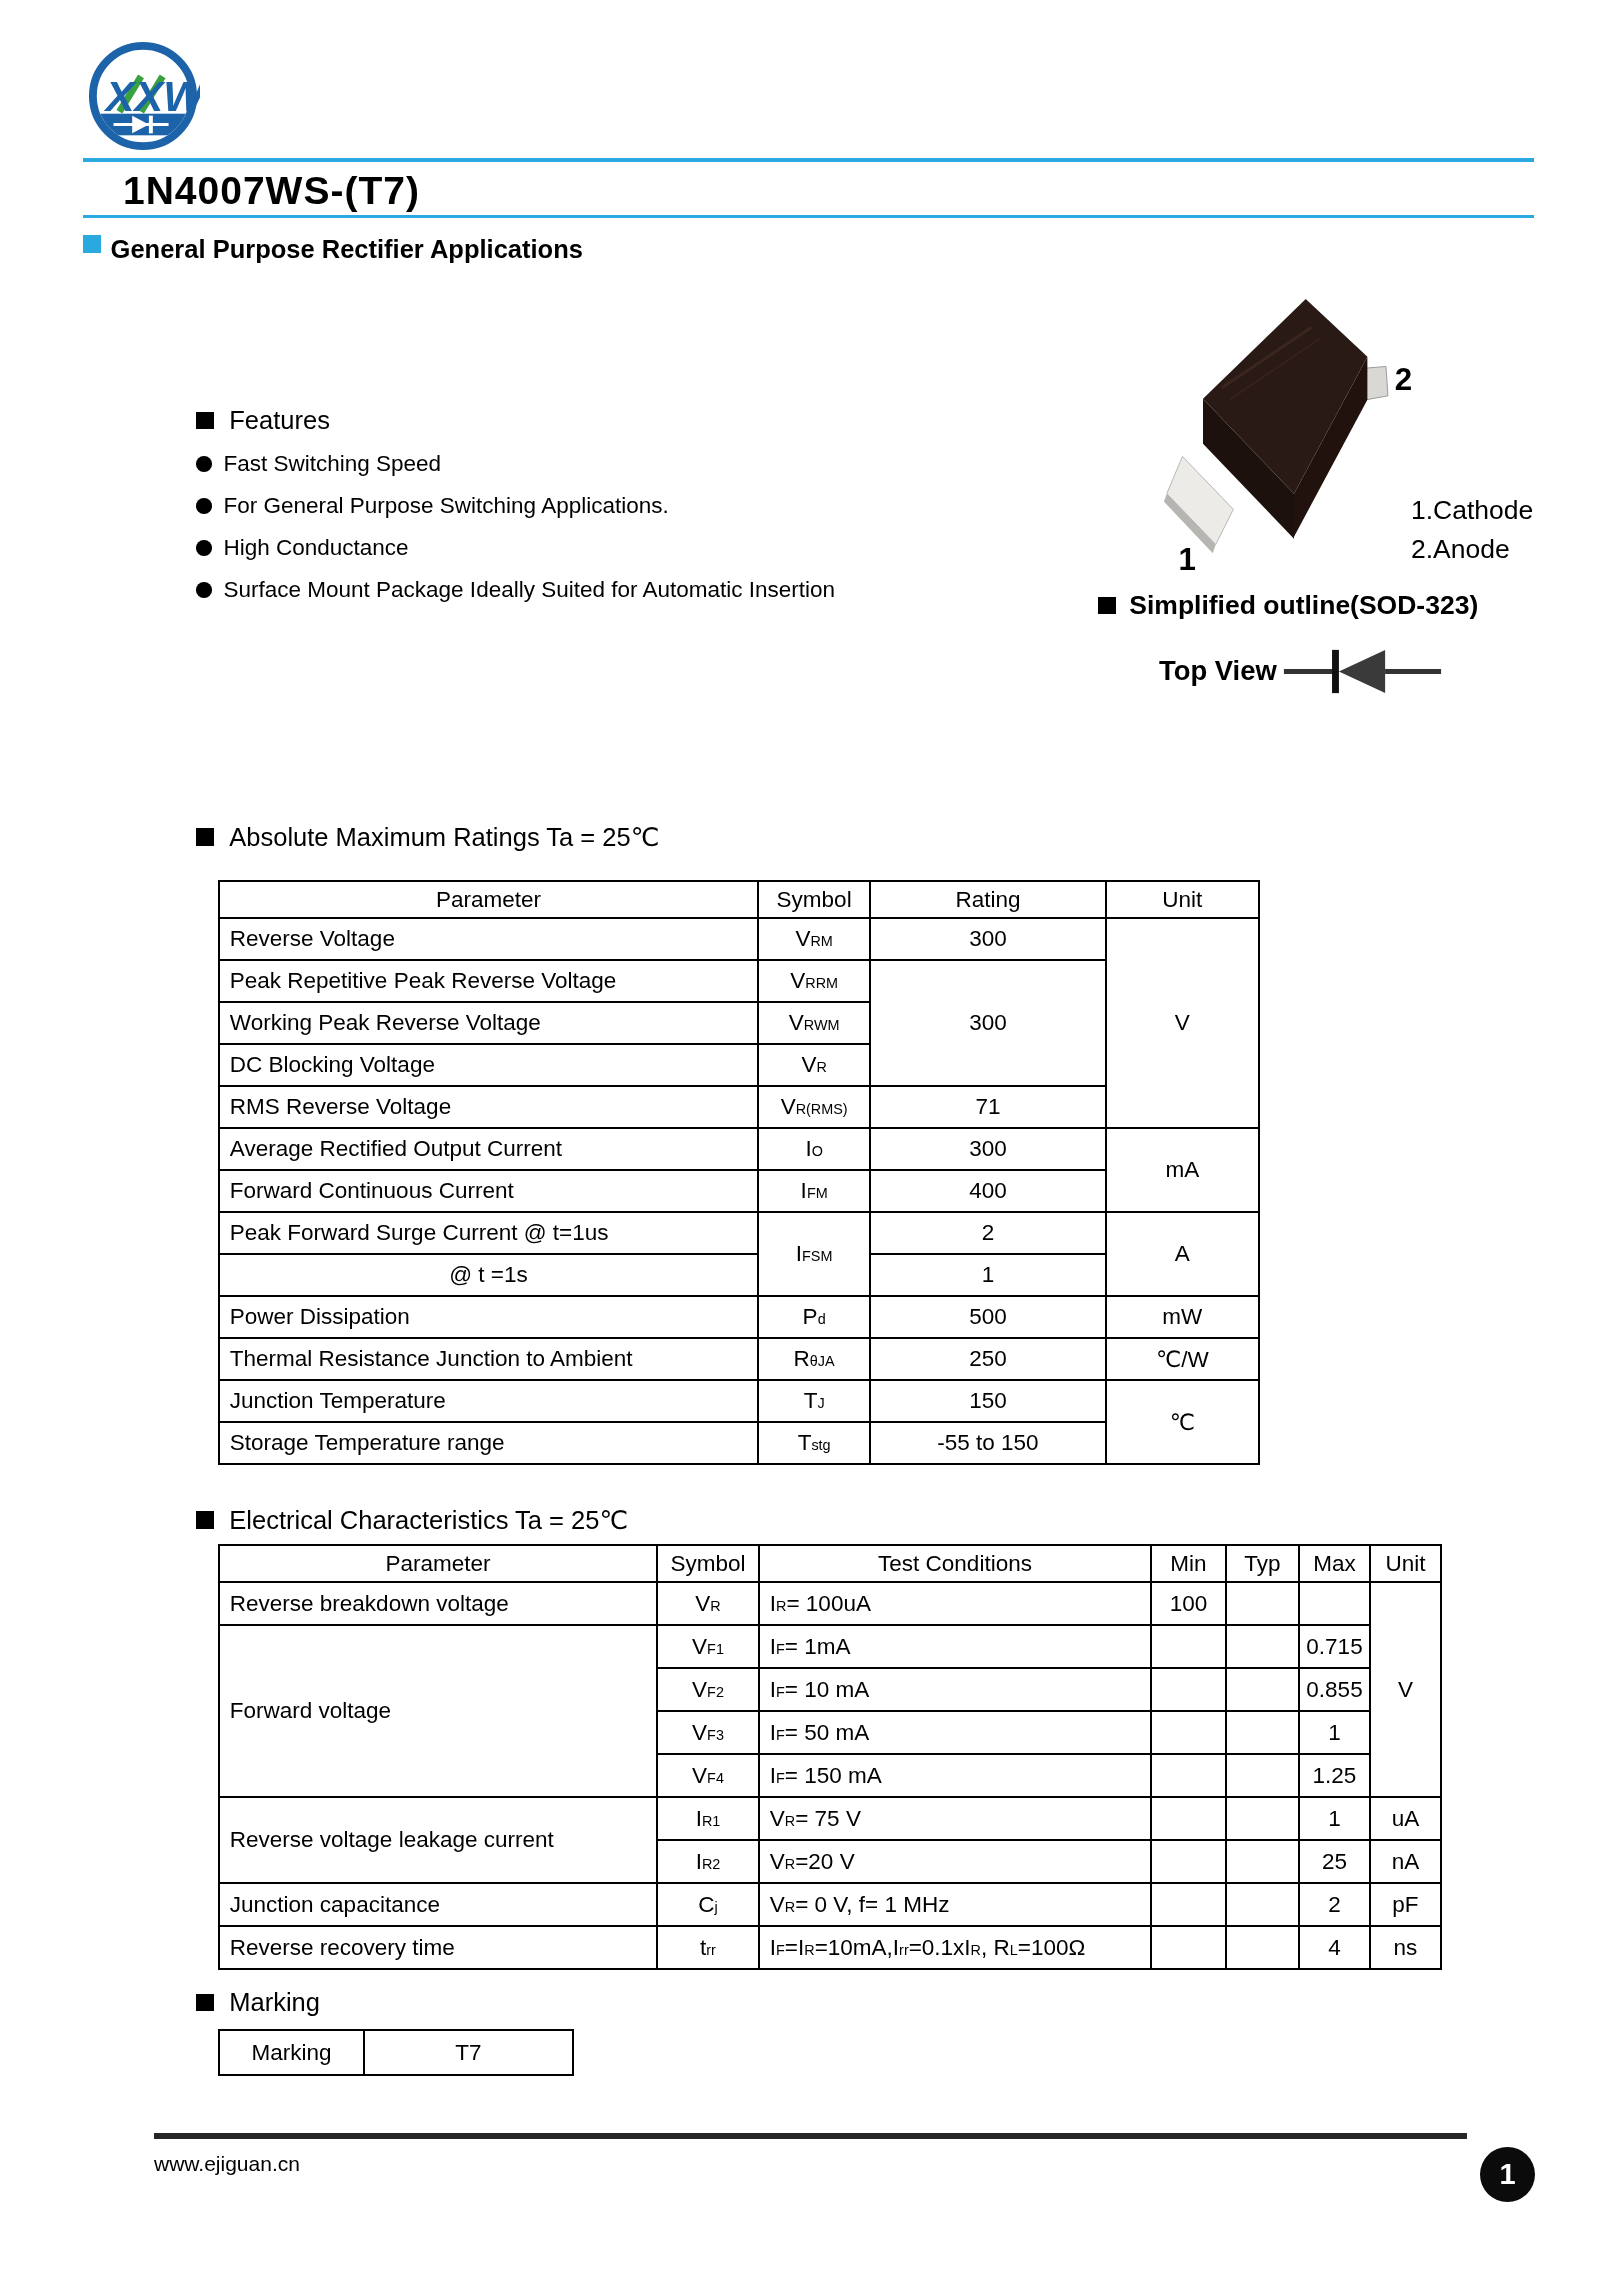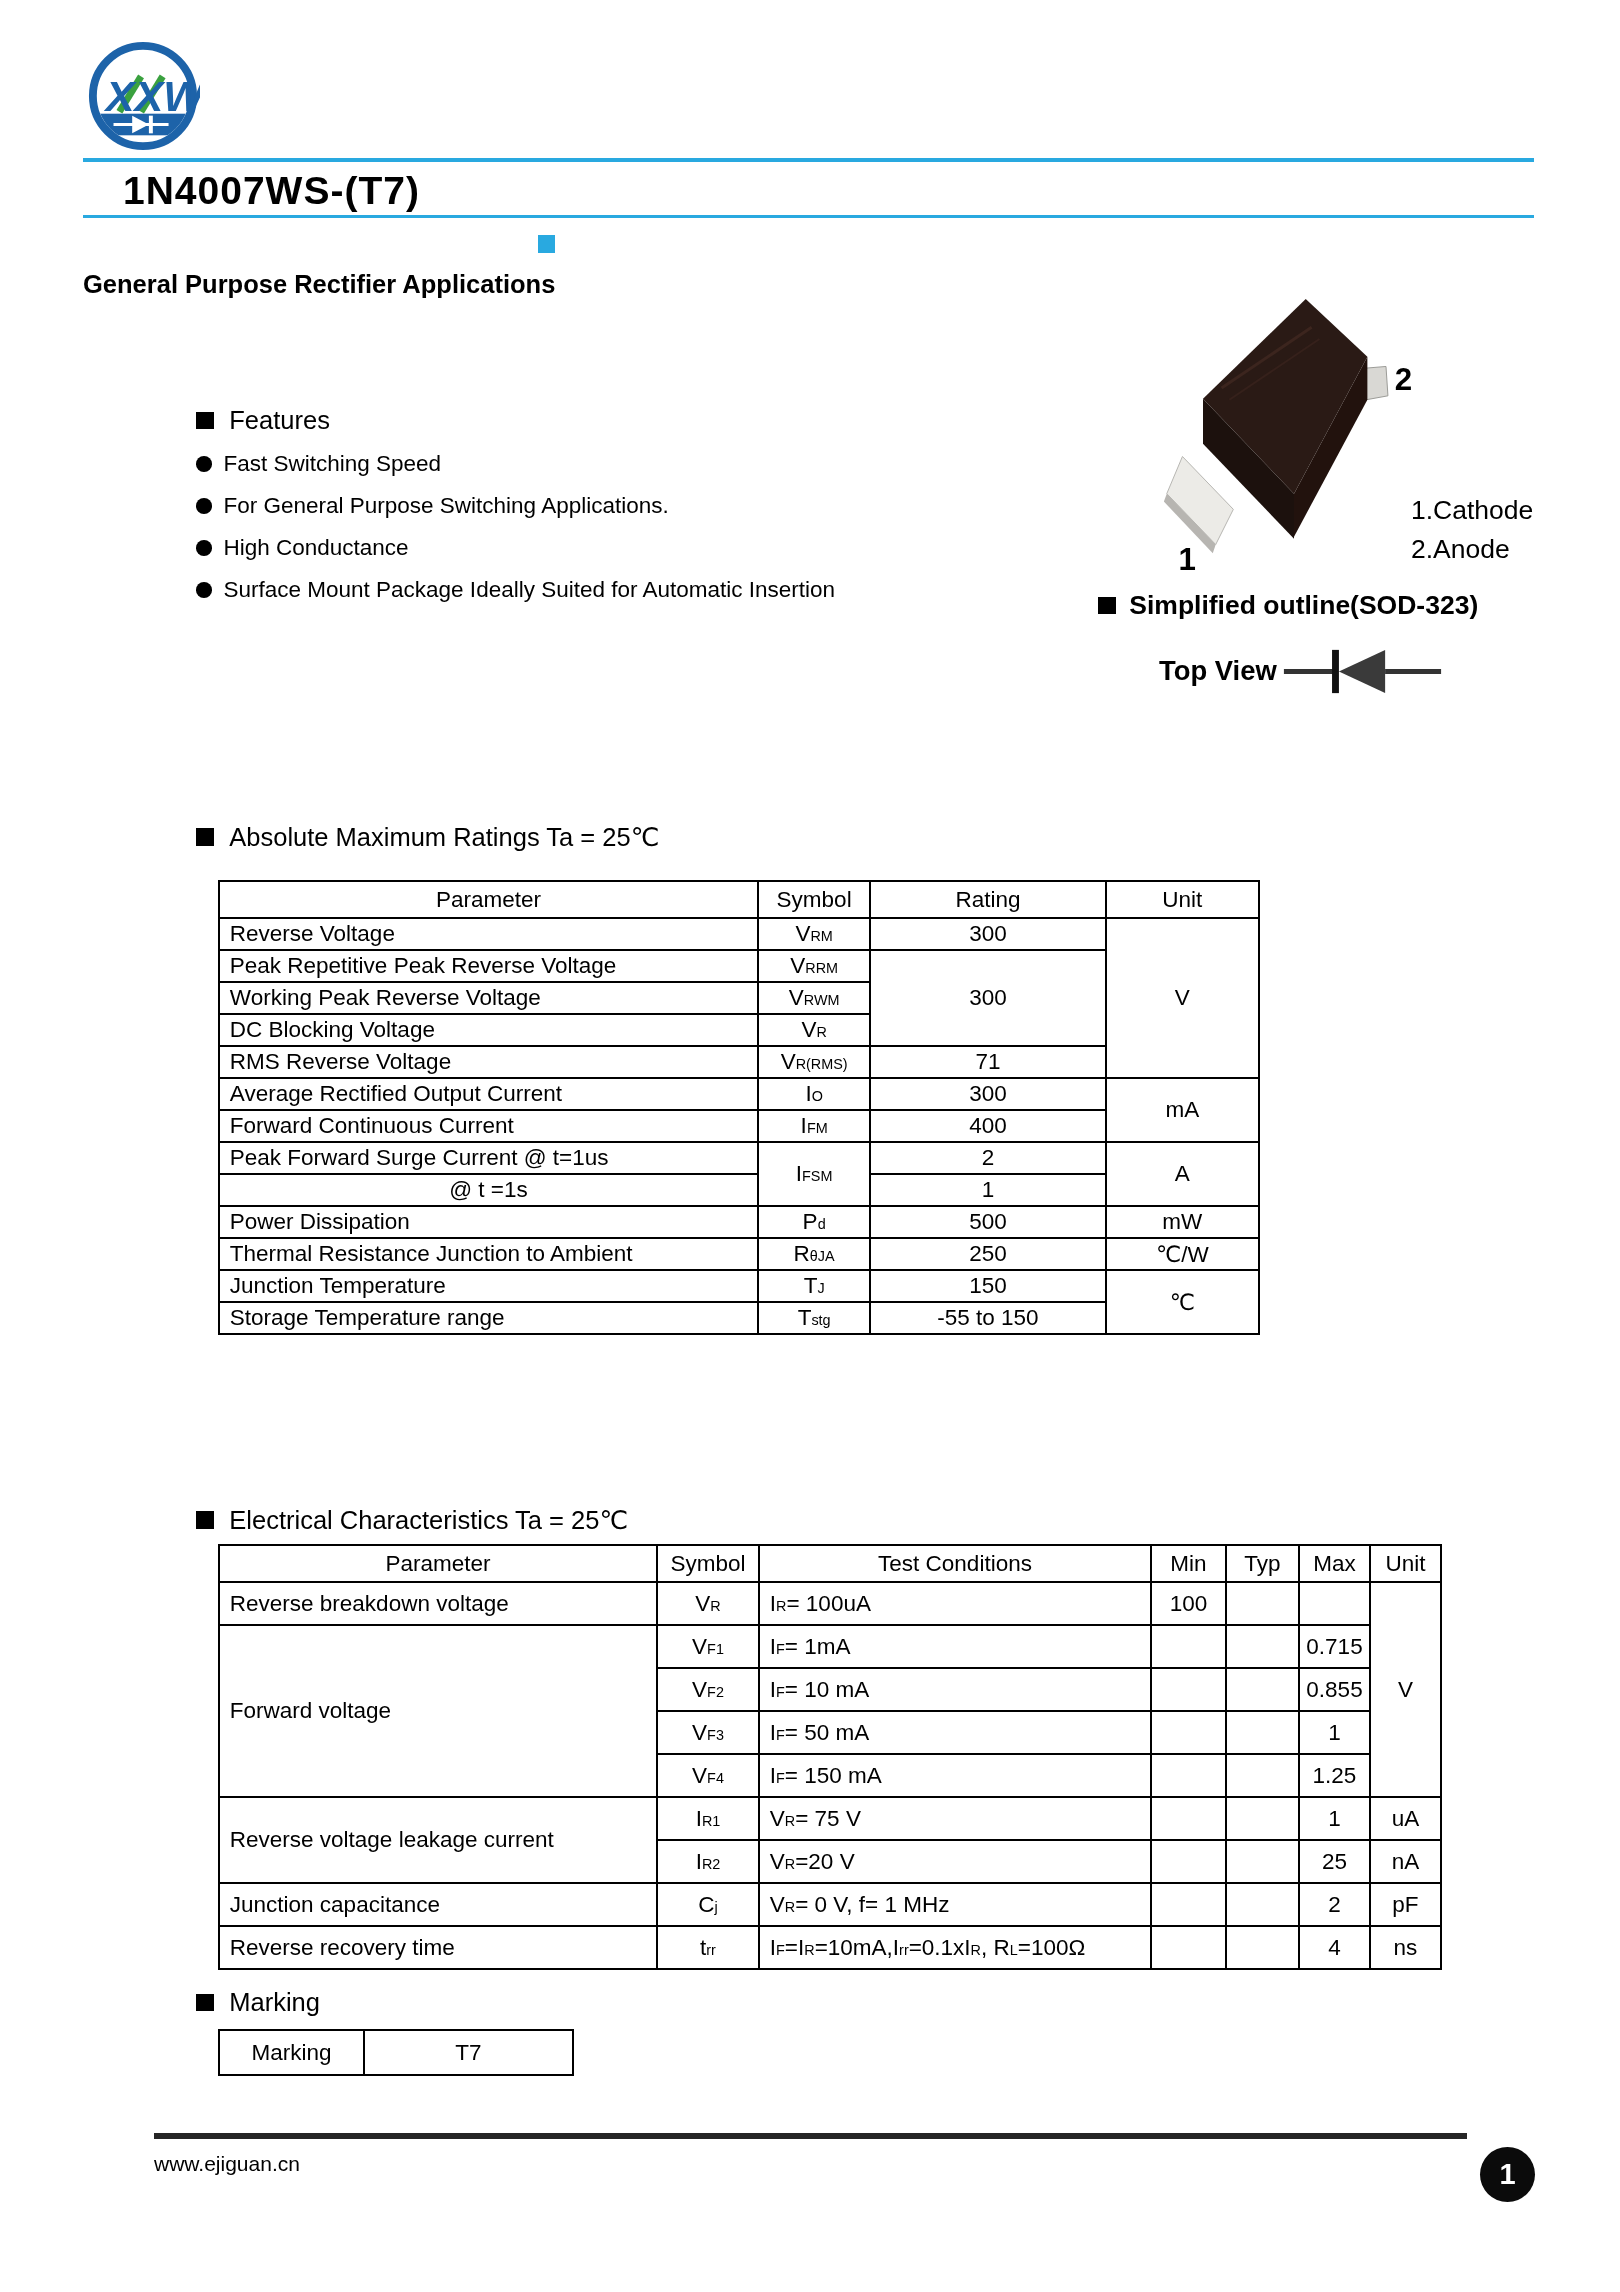--- a/index.html
+++ b/index.html
@@ -11,41 +11,41 @@
   }
   .abs { position:absolute; }
 
   
   .logo-wrap { left:86px; top:39px; display:flex; align-items:flex-start; }
   .logo-text { margin-left:9.8px; }
   .logo-cn { font-size:59px; font-weight:bold; letter-spacing:5.9px; line-height:1.0; margin-top:7.8px; }
   .logo-en { font-size:21.6px; font-weight:bold; letter-spacing:7.8px; margin-top:2px; }
   .rule-blue { height:3.9px; background:#29a9e0; }
   .part-number { left:103px; top:169px; font-size:39px; font-weight:bold; letter-spacing:1px;margin-left:20px; }
-  .app-row { left:83px; top:235px; display:flex; align-items:flex-end; gap:17px;flex-direction:column; }
+  .app-row { left:83px; top:235px; display:flex; align-items:flex-start; gap:10px; }
   .blue-sq { width:17.6px; height:17.6px; background:#29a9e0; flex:0 0 auto; }
   .app-title { font-size:25.5px; font-weight:bold; }
 
   
   .sec-head { display:flex; align-items:center; gap:15.7px; font-size:25.5px; }
   .blk-sq { width:17.6px; height:17.6px; background:#000; flex:0 0 auto; }
 
   
   .feat-item { display:flex; align-items:center; gap:11.8px; font-size:22.5px; }
   .dot { width:15.7px; height:15.7px; background:#000; border-radius:50%; flex:0 0 auto; }
   .pin-name { font-size:26.5px; }
   .outline-row { display:flex; align-items:center; gap:13.7px; font-size:26.5px; font-weight:bold; }
   .topview { font-size:27.4px; font-weight:bold; }
 
   
   table { border-collapse:collapse; table-layout:fixed; background:#fff; }
   .dstable { border:2.9px solid #000; }
   .dstable td { border:2px solid #000; font-size:22.5px; padding:0 9.8px; overflow:hidden; }
   .dstable td.c { text-align:center; padding:0 2px; }
-  .dstable tr { height:32px; }
+  .dstable tr { height:42px; }
   .dstable tr.hdr { height:37px; }
   .t2 tr { height:43px; }
   sub { font-size:0.64em; vertical-align:baseline; line-height:1; }
 
   
   .foot-rule { left:154px; top:2133px; width:1313px; height:5.9px; background:#262626; }
   .website { left:154px; top:2152px; font-size:21px;text-align:right; }
   .page-circle { left:1480px; top:2147px; width:55px; height:55px; background:#0b0b0b;
     border-radius:50%; color:#fff; display:flex; align-items:center; justify-content:center;
     font-size:29px; font-weight:bold; }

